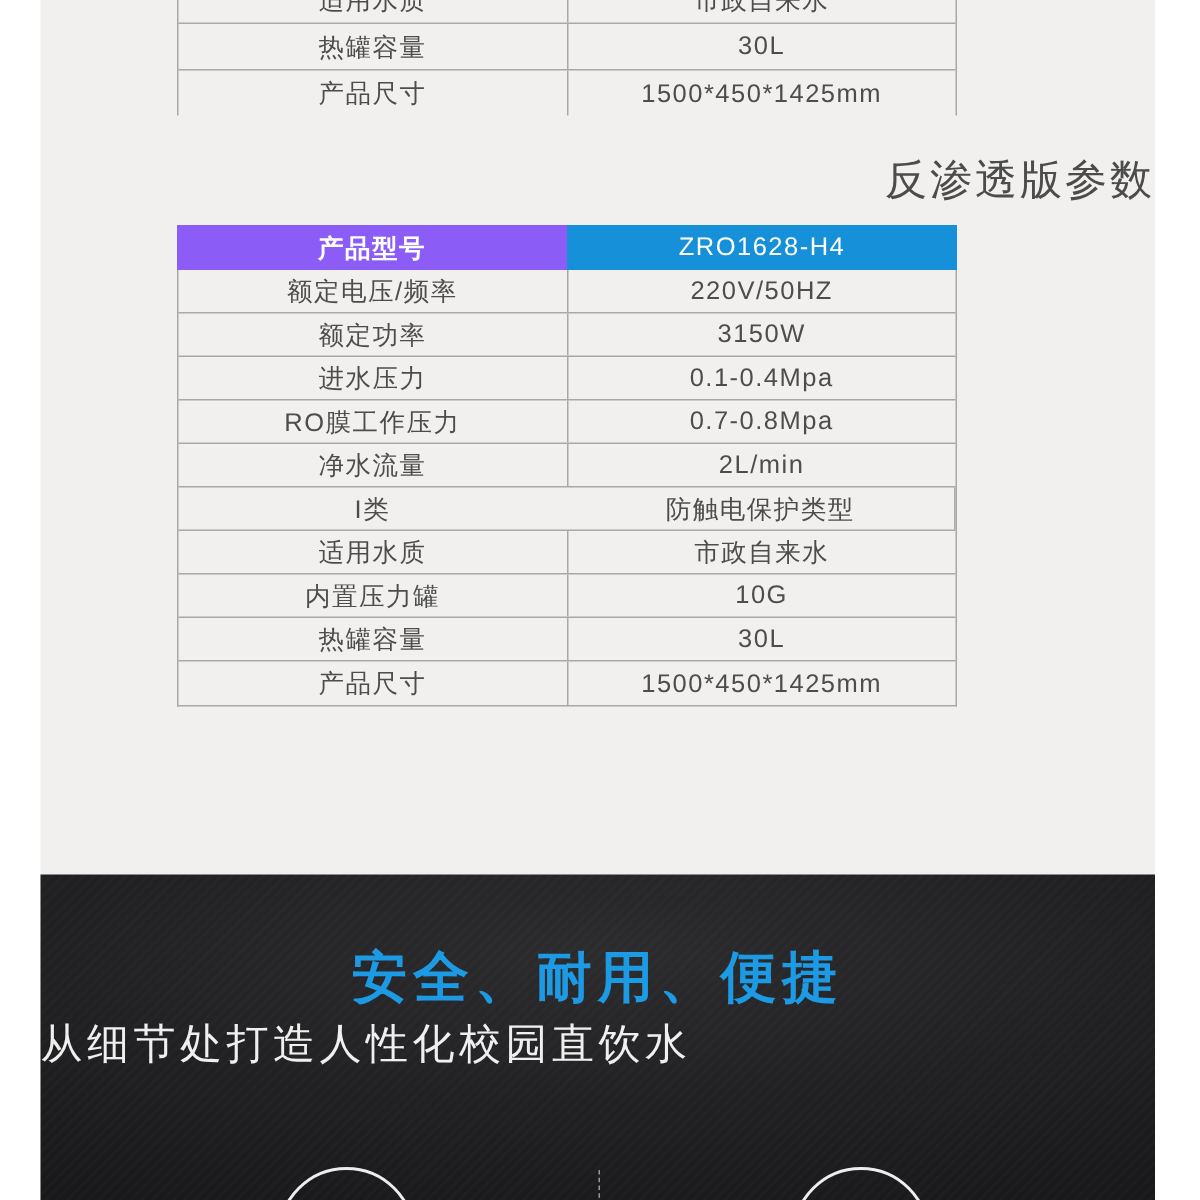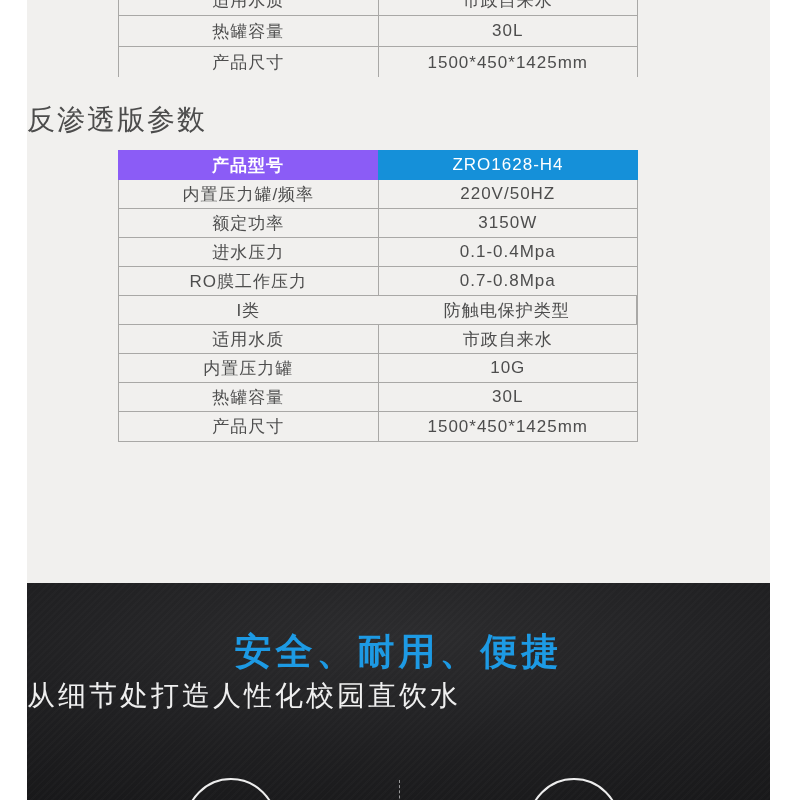--- a/index.html
+++ b/index.html
@@ -19,21 +19,21 @@
   .tbl-rows{box-sizing:border-box;background:#f1f0ee;}
   .trow{display:flex;height:30px;border-bottom:1px solid #a9a8a6;box-sizing:border-box;}
   .trow:last-child{border-bottom:none;justify-content:flex-end;}
   .tcell{flex:1;display:flex;align-items:center;justify-content:center;
     font-size:17px;font-weight:300;color:#4d4d4d;letter-spacing:1px;box-sizing:border-box;}
   .tcell.lbl{border-right:1px solid #a9a8a6;}
   
   .tbl-clip .trow{height:31px;}
   
   .section-title{
-    position:absolute;top:101px;left:0;width:743px;text-align:left;
+    position:absolute;top:101px;left:0;width:743px;text-align:right;
     font-size:28px;font-weight:300;color:#4c4c4c;letter-spacing:2px;
   }
   
   .tbl-main{top:150px;}
   .thead{display:flex;height:30px;}
   .thead .hcell{flex:1;display:flex;align-items:center;justify-content:center;
     color:#ffffff;font-size:17px;letter-spacing:1px;}
   .hcell.model-label{background:#8b5cf6;font-weight:600;}
   .hcell.model-value{background:#1590d9;font-weight:400;}
   .tbl-main .tbl-rows{border:1px solid #a9a8a6;border-top:none;}
@@ -91,34 +91,38 @@
 
   <div class="section-title">反渗透版参数</div>
 
   <div class="tbl tbl-main">
     <div class="thead">
       <div class="hcell model-label">产品型号</div>
       <div class="hcell model-value">ZRO1628-H4</div>
     </div>
     <div class="tbl-rows">
       <div class="trow">
-        <div class="tcell lbl">内置压力罐/频率</div>
+        <div class="tcell lbl">额定电压/频率</div>
         <div class="tcell">220V/50HZ</div>
       </div>
       <div class="trow">
         <div class="tcell lbl">额定功率</div>
         <div class="tcell">3150W</div>
       </div>
       <div class="trow">
         <div class="tcell lbl">进水压力</div>
         <div class="tcell">0.1-0.4Mpa</div>
       </div>
       <div class="trow">
         <div class="tcell lbl">RO膜工作压力</div>
         <div class="tcell">0.7-0.8Mpa</div>
+      </div>
+      <div class="trow">
+        <div class="tcell lbl">净水流量</div>
+        <div class="tcell">2L/min</div>
       </div>
       <div class="trow">
         <div class="tcell">I类</div>
         <div class="tcell lbl">防触电保护类型</div>
       </div>
       <div class="trow">
         <div class="tcell lbl">适用水质</div>
         <div class="tcell">市政自来水</div>
       </div>
       <div class="trow">

